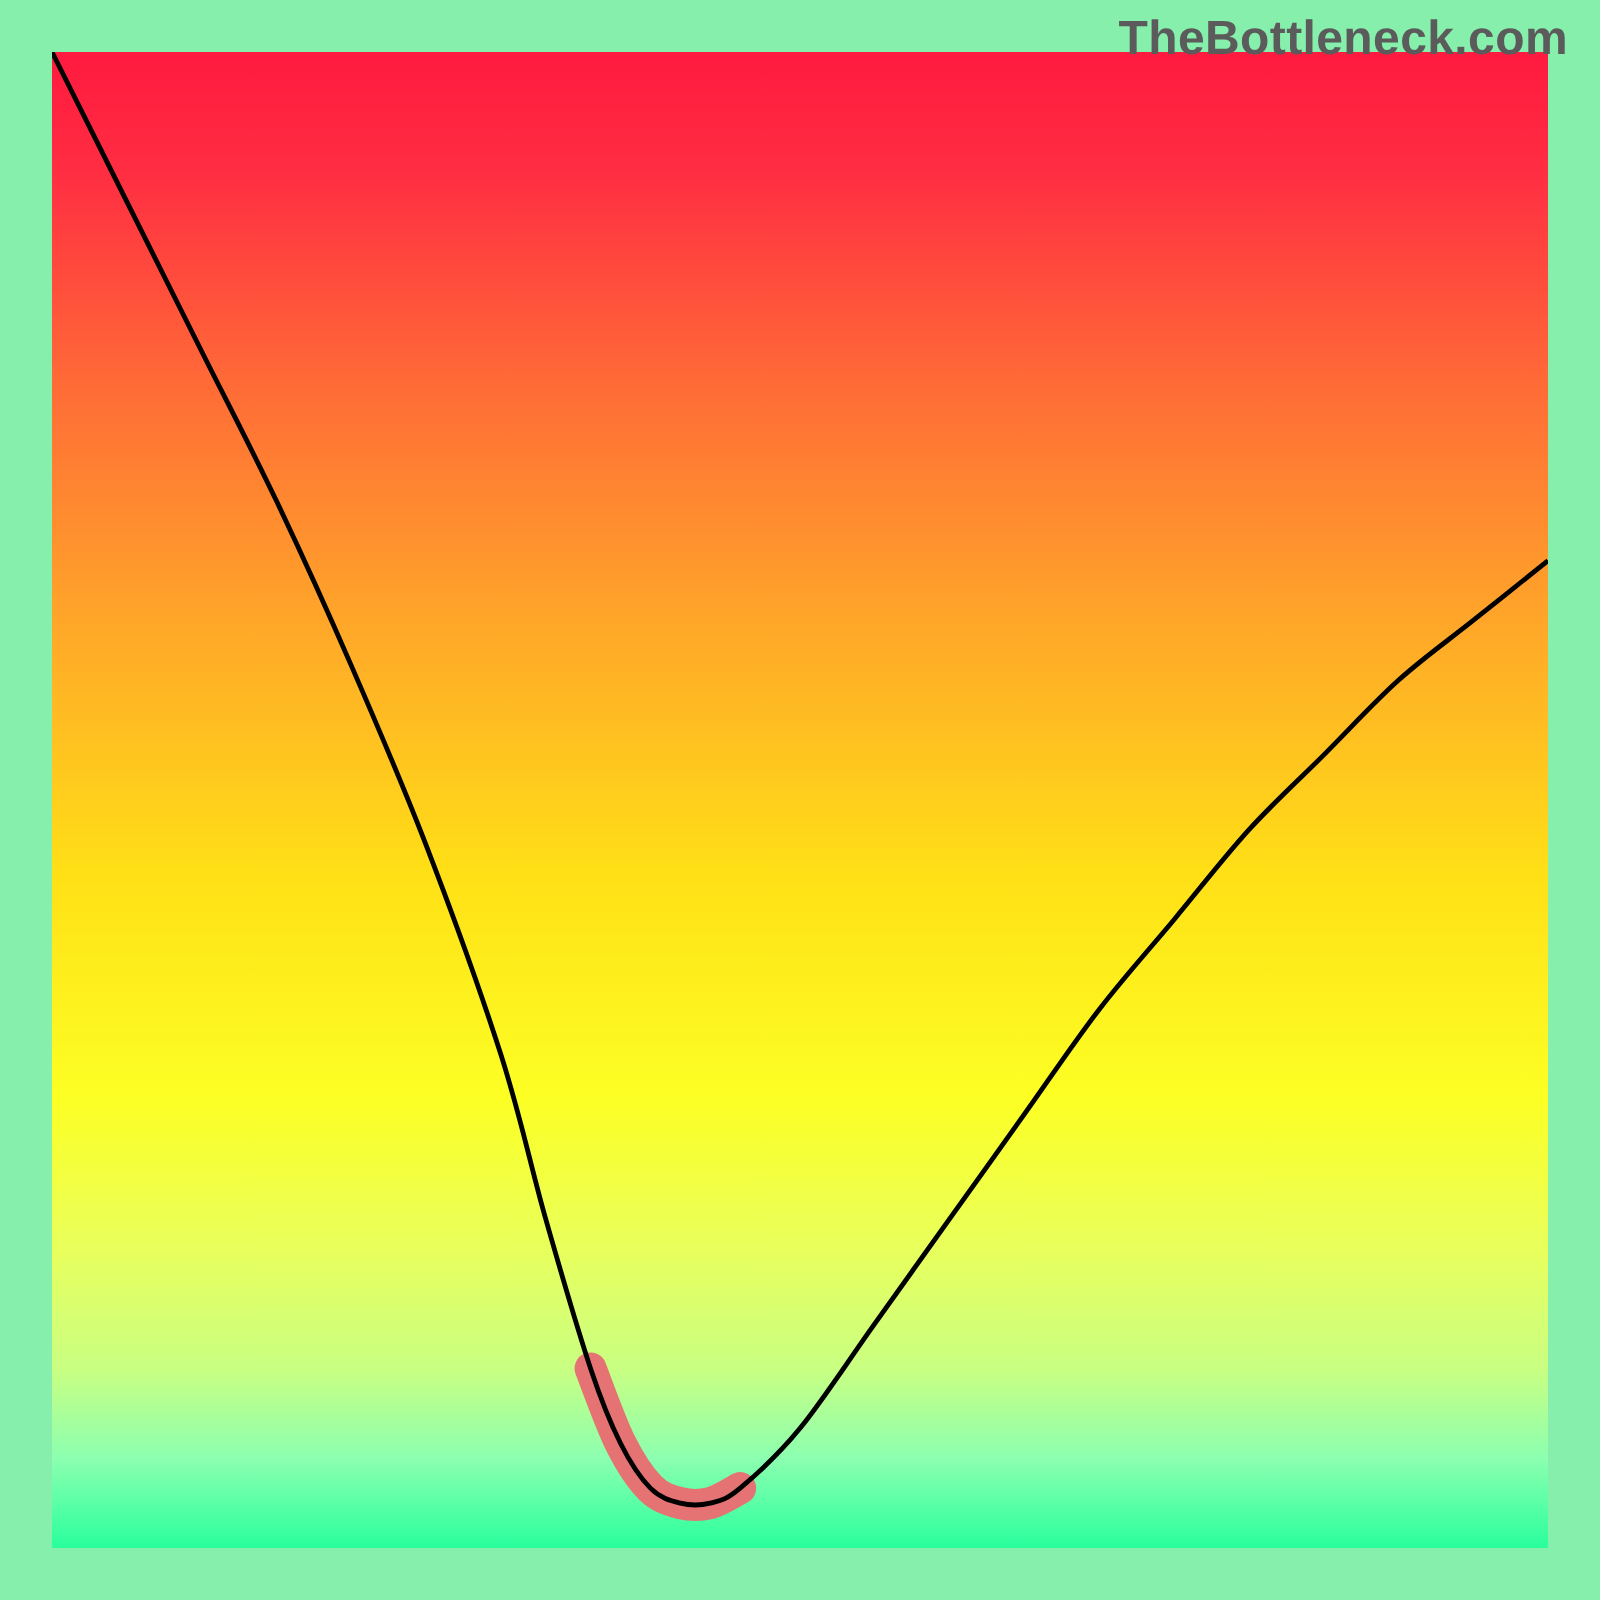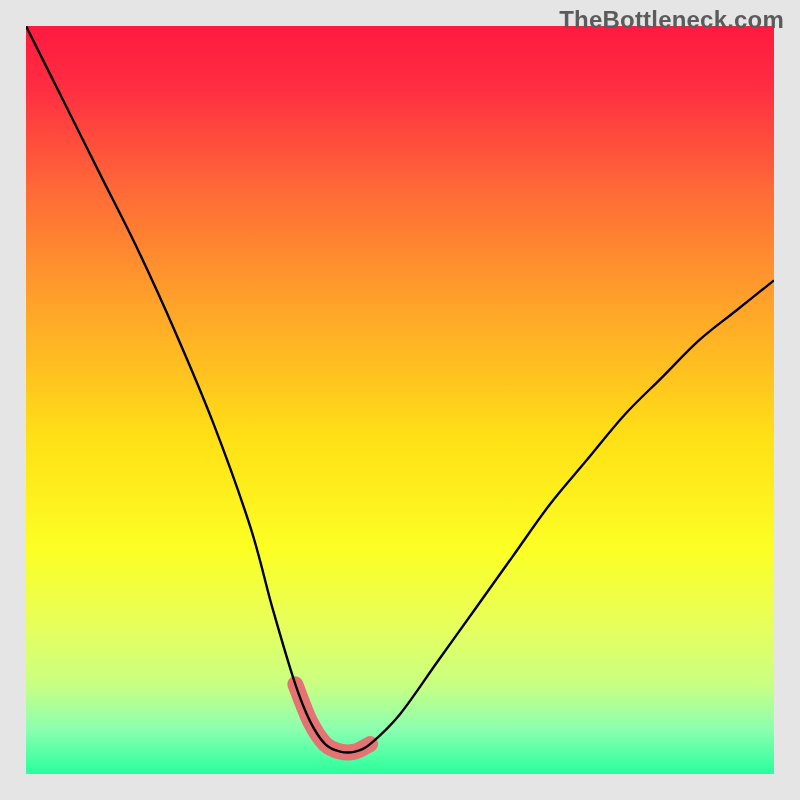--- a/index.html
+++ b/index.html
@@ -10,21 +10,21 @@
     background: #000;
     position: relative;
     font-family: Arial, Helvetica, sans-serif;
   }
   .frame {
     position: absolute;
     top: 0;
     left: 0;
     width: 800px;
     height: 800px;
-    background: #e5e5e5;
+    background: #86efac;
   }
   .plot-area {
     position: absolute;
     top: 26px;
     left: 26px;
     width: 748px;
     height: 748px;
   }
   .gradient {
     width: 100%;

